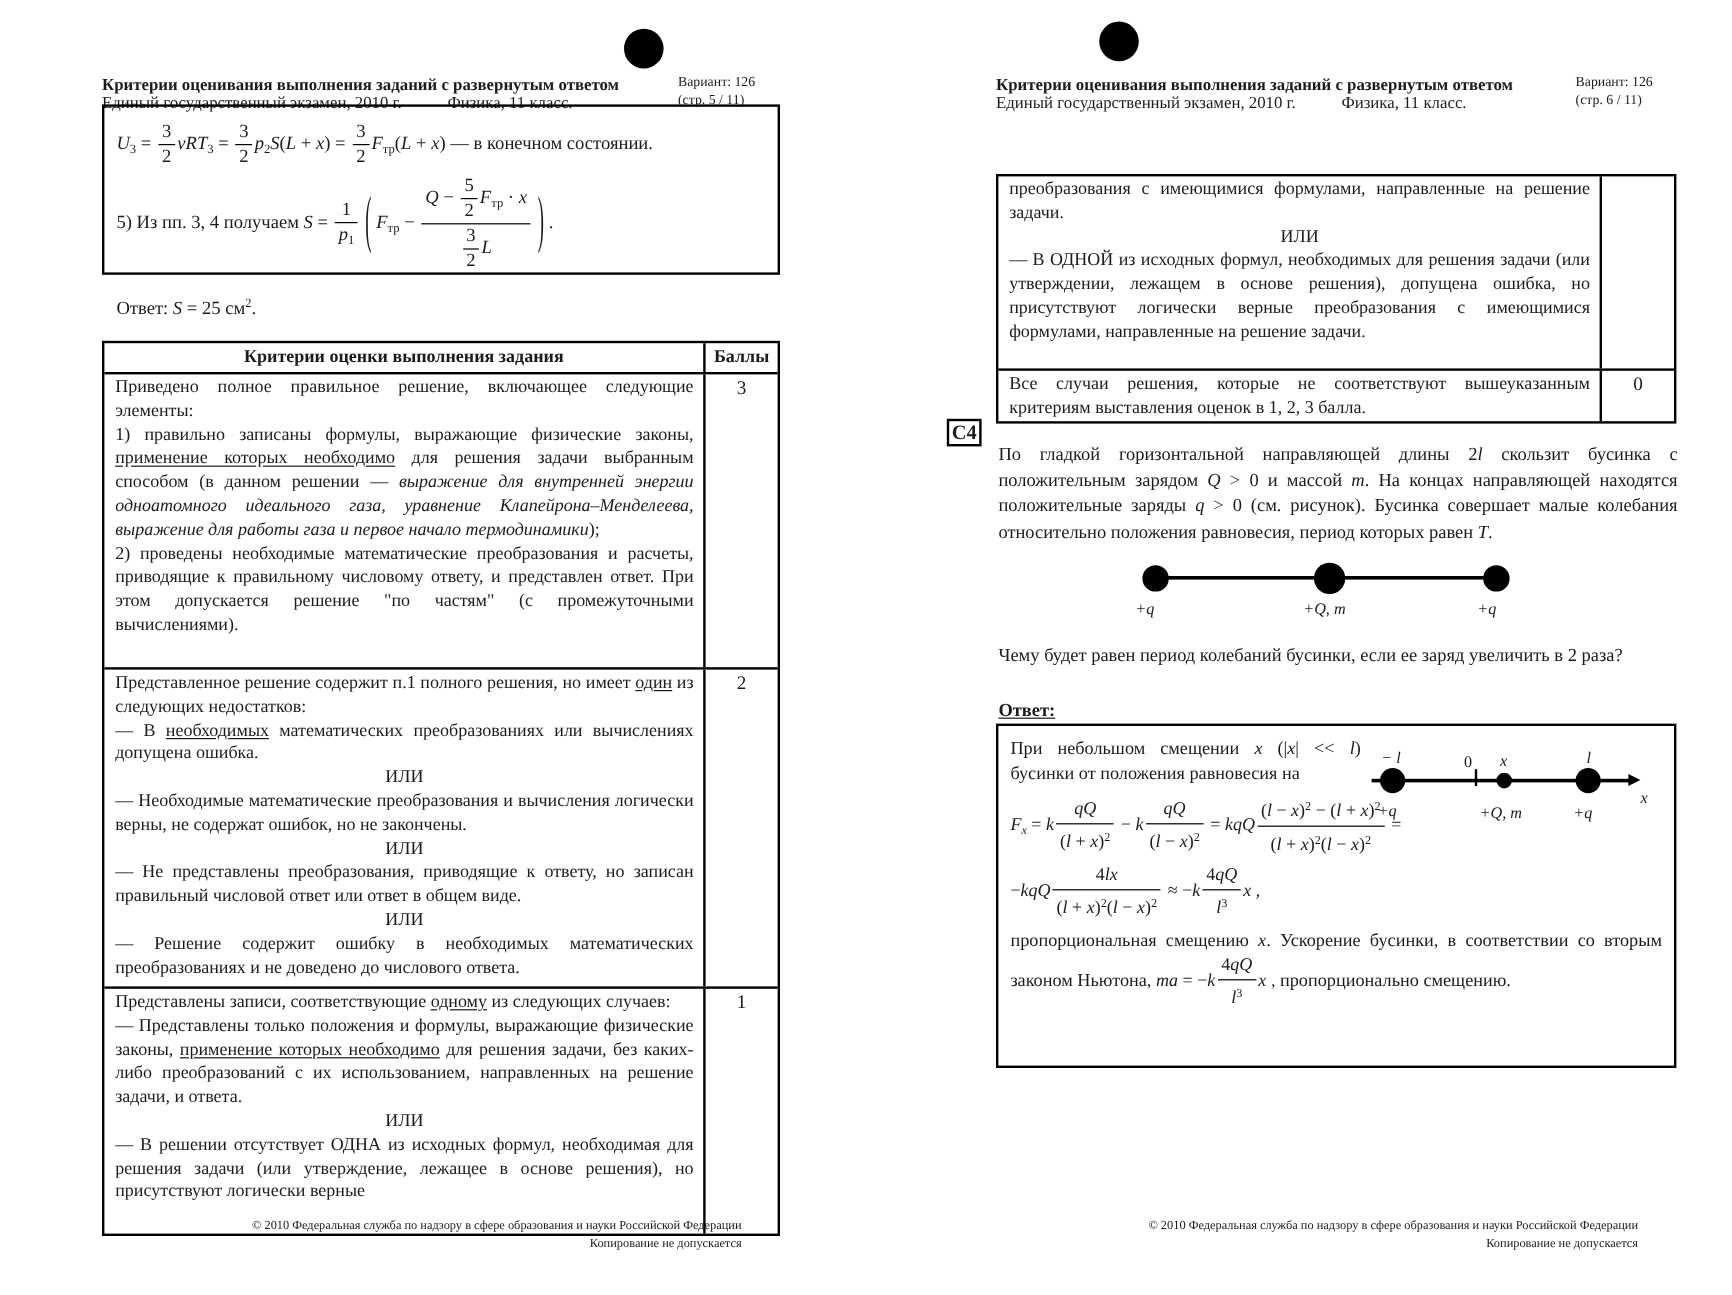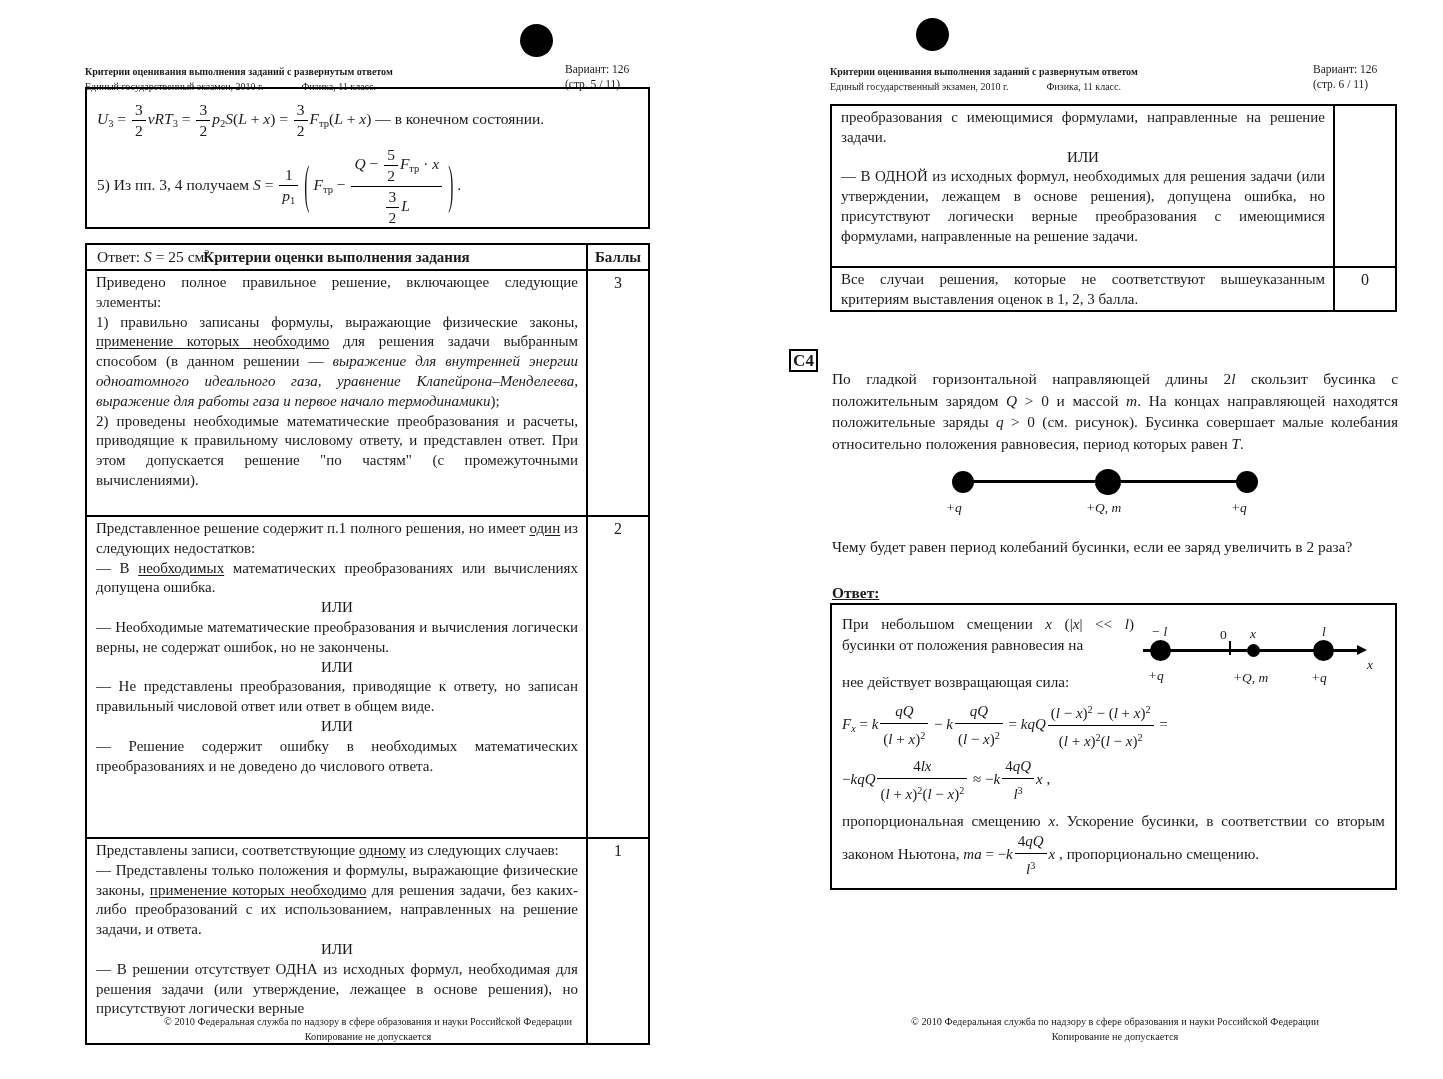--- a/index.html
+++ b/index.html
@@ -1,46 +1,46 @@
 <!DOCTYPE html>
 <html><head>
 <meta charset="utf-8">
 <style>
   html,body{margin:0;padding:0;background:#fff;}
   .sheet{position:relative;width:1443px;height:1079px;background:#ffffff;
          font-family:"Liberation Serif","DejaVu Serif",serif;color:#1b1b1b;overflow:hidden;}
   .abs{position:absolute;}
   .punch{position:absolute;background:#000;border-radius:50%;}
-  .hdr{font-size:10px;line-height:15px;}
+  .hdr{font-size:14px;line-height:15px;}
   .hdr .t1{font-weight:bold;}
   .hdr .gap{display:inline-block;width:38px;}
   .vari{font-size:11.5px;line-height:15px;}
   .bx{border:2px solid #000;box-sizing:border-box;}
   .just{margin:0;text-align:justify;}
   .ctr{text-align:center;}
   .it{font-style:italic;}
   .un{text-decoration:underline;text-underline-offset:2px;}
-  .cells{font-size:15px;line-height:19.8px;}
+  .cells{font-size:15px;line-height:19.8px;margin-top:41px;}
   .trow{display:flex;border-top:2px solid #000;box-sizing:border-box;}
   .trow.first{border-top:none;}
   .ccell{flex:1;padding:2px 8px 0 9px;overflow:hidden;box-sizing:border-box;}
   .cscore{width:62px;border-left:2px solid #000;text-align:center;font-size:16px;
           padding-top:2px;box-sizing:border-box;flex:none;}
   .thead{display:flex;font-weight:bold;box-sizing:border-box;border-bottom:2px solid #000;}
   .thead .h1{flex:1;text-align:center;padding-top:3px;}
   .thead .h2{width:62px;border-left:2px solid #000;text-align:center;padding-top:3px;flex:none;box-sizing:border-box;}
   .fbox{padding:6px 10px;font-size:15.5px;}
   .formula{font-size:15.5px;white-space:nowrap;}
   .fr{display:inline-block;vertical-align:middle;text-align:center;margin:0 2px;}
   .fr .num{display:block;padding:0 3px 1px;border-bottom:1.5px solid #000;}
   .fr .den{display:block;padding:1px 3px 0;}
   sub{font-size:68%;vertical-align:-0.3em;}
   sup{font-size:68%;vertical-align:0.5em;}
   .bp{display:inline-block;transform:scaleY(3.4);transform-origin:center;margin:0 4px;font-weight:400;}
-  .foot{font-size:10.3px;text-align:center;line-height:15px;}
+  .foot{font-size:10.3px;text-align:right;line-height:15px;}
   .dot{position:absolute;background:#000;border-radius:50%;}
   .dline{position:absolute;background:#000;}
   .dlab{position:absolute;font-size:13.5px;font-style:italic;white-space:nowrap;}
   .dlab.rm{font-style:normal;}
   .arrow{position:absolute;width:0;height:0;border-left:10px solid #000;
          border-top:5px solid transparent;border-bottom:5px solid transparent;}
   .c4chip{border:2px solid #000;font-weight:bold;font-size:17px;text-align:center;
           line-height:20px;box-sizing:border-box;}
   .ptext{font-size:15.4px;line-height:21.5px;}
   .ansl{font-weight:bold;text-decoration:underline;font-size:15.4px;}
@@ -79,21 +79,21 @@
       <div class="h2">Баллы</div>
     </div>
     <div class="trow first" style="height:244px;">
       <div class="ccell">
           <p class="just"><span>Приведено полное правильное решение, включающее следующие элементы:</span></p>
           <p class="just"><span>1) правильно записаны формулы, выражающие физические законы, </span><span class="un">применение которых необходимо</span><span> для решения задачи выбранным способом (в данном решении — </span><span class="it">выражение для внутренней энергии одноатомного идеального газа, уравнение Клапейрона–Менделеева, выражение для работы газа и первое начало термодинамики</span><span>);</span></p>
           <p class="just"><span>2) проведены необходимые математические преобразования и расчеты, приводящие к правильному числовому ответу, и представлен ответ. При этом допускается решение "по частям" (с промежуточными вычислениями).</span></p>
         </div>
       <div class="cscore">3</div>
     </div>
-    <div class="trow" style="height:322px;">
+    <div class="trow" style="height:266px;">
       <div class="ccell">
           <p class="just"><span>Представленное решение содержит п.1 полного решения, но имеет </span><span class="un">один</span><span> из следующих недостатков:</span></p>
           <p class="just"><span>— В </span><span class="un">необходимых</span><span> математических преобразованиях или вычислениях допущена ошибка.</span></p>
           <div class="ctr">ИЛИ</div>
           <p class="just"><span>— Необходимые математические преобразования и вычисления логически верны, не содержат ошибок, но не закончены.</span></p>
           <div class="ctr">ИЛИ</div>
           <p class="just"><span>— Не представлены преобразования, приводящие к ответу, но записан правильный числовой ответ или ответ в общем виде.</span></p>
           <div class="ctr">ИЛИ</div>
           <p class="just"><span>— Решение содержит ошибку в необходимых математических преобразованиях и не доведено до числового ответа.</span></p>
         </div>
@@ -174,21 +174,20 @@
         <div class="dlab rm" style="left:79px;top:3px;">0</div>
         <div class="dlab" style="left:109px;top:2px;">x</div>
         <div class="dlab" style="left:181px;top:0px;">l</div>
         <div class="dlab" style="left:226px;top:33px;">x</div>
         <div class="dlab" style="left:7px;top:44px;">+q</div>
         <div class="dlab" style="left:92px;top:46px;">+Q, m</div>
         <div class="dlab" style="left:170px;top:46px;">+q</div>
       </div>
 
       <p class="just" style="width:292px;margin:2px 0 0 0;"><span>При небольшом смещении </span><span class="it">x</span><span> (|</span><span class="it">x</span><span>| &lt;&lt; </span><span class="it">l</span><span>) бусинки от положения равновесия на</span></p>
-      <p class="just" style="margin:16px 0 0 0;">нее действует возвращающая сила:</p>
       <div class="formula" style="margin-top:7px;font-size:15px;"><span class="it">F</span><sub class="it">x</sub><span> = </span><span class="it">k</span><span class="fr"><span class="num"><span class="it">qQ</span></span><span class="den"><span>(</span><span class="it">l</span><span> + </span><span class="it">x</span><span>)</span><sup>2</sup></span></span><span> − </span><span class="it">k</span><span class="fr"><span class="num"><span class="it">qQ</span></span><span class="den"><span>(</span><span class="it">l</span><span> − </span><span class="it">x</span><span>)</span><sup>2</sup></span></span><span> = </span><span class="it">kqQ</span><span class="fr"><span class="num"><span>(</span><span class="it">l</span><span> − </span><span class="it">x</span><span>)</span><sup>2</sup><span> − (</span><span class="it">l</span><span> + </span><span class="it">x</span><span>)</span><sup>2</sup></span><span class="den"><span>(</span><span class="it">l</span><span> + </span><span class="it">x</span><span>)</span><sup>2</sup><span>(</span><span class="it">l</span><span> − </span><span class="it">x</span><span>)</span><sup>2</sup></span></span><span> =</span></div>
       <div class="formula" style="margin-top:4px;font-size:15px;"><span>−</span><span class="it">kqQ</span><span class="fr"><span class="num"><span>4</span><span class="it">lx</span></span><span class="den"><span>(</span><span class="it">l</span><span> + </span><span class="it">x</span><span>)</span><sup>2</sup><span>(</span><span class="it">l</span><span> − </span><span class="it">x</span><span>)</span><sup>2</sup></span></span><span> ≈ −</span><span class="it">k</span><span class="fr"><span class="num"><span>4</span><span class="it">qQ</span></span><span class="den"><span class="it">l</span><sup>3</sup></span></span><span class="it">x</span><span> ,</span></div>
       <p class="just" style="margin:5px 0 0 0;">
         <span><span>пропорциональная смещению </span><span class="it">x</span><span>. Ускорение бусинки, в соответствии со вторым законом Ньютона, </span></span><span class="formula" style="font-size:15px;"><span class="it">ma</span><span> = −</span><span class="it">k</span><span class="fr"><span class="num"><span>4</span><span class="it">qQ</span></span><span class="den"><span class="it">l</span><sup>3</sup></span></span><span class="it">x</span></span><span> , пропорционально смещению.</span>
       </p>
     </div>
   </div>
 
   <div class="abs foot" style="left:865px;top:1014px;width:500px;">
     <div>© 2010  Федеральная служба по надзору в сфере образования и науки Российской Федерации</div>

